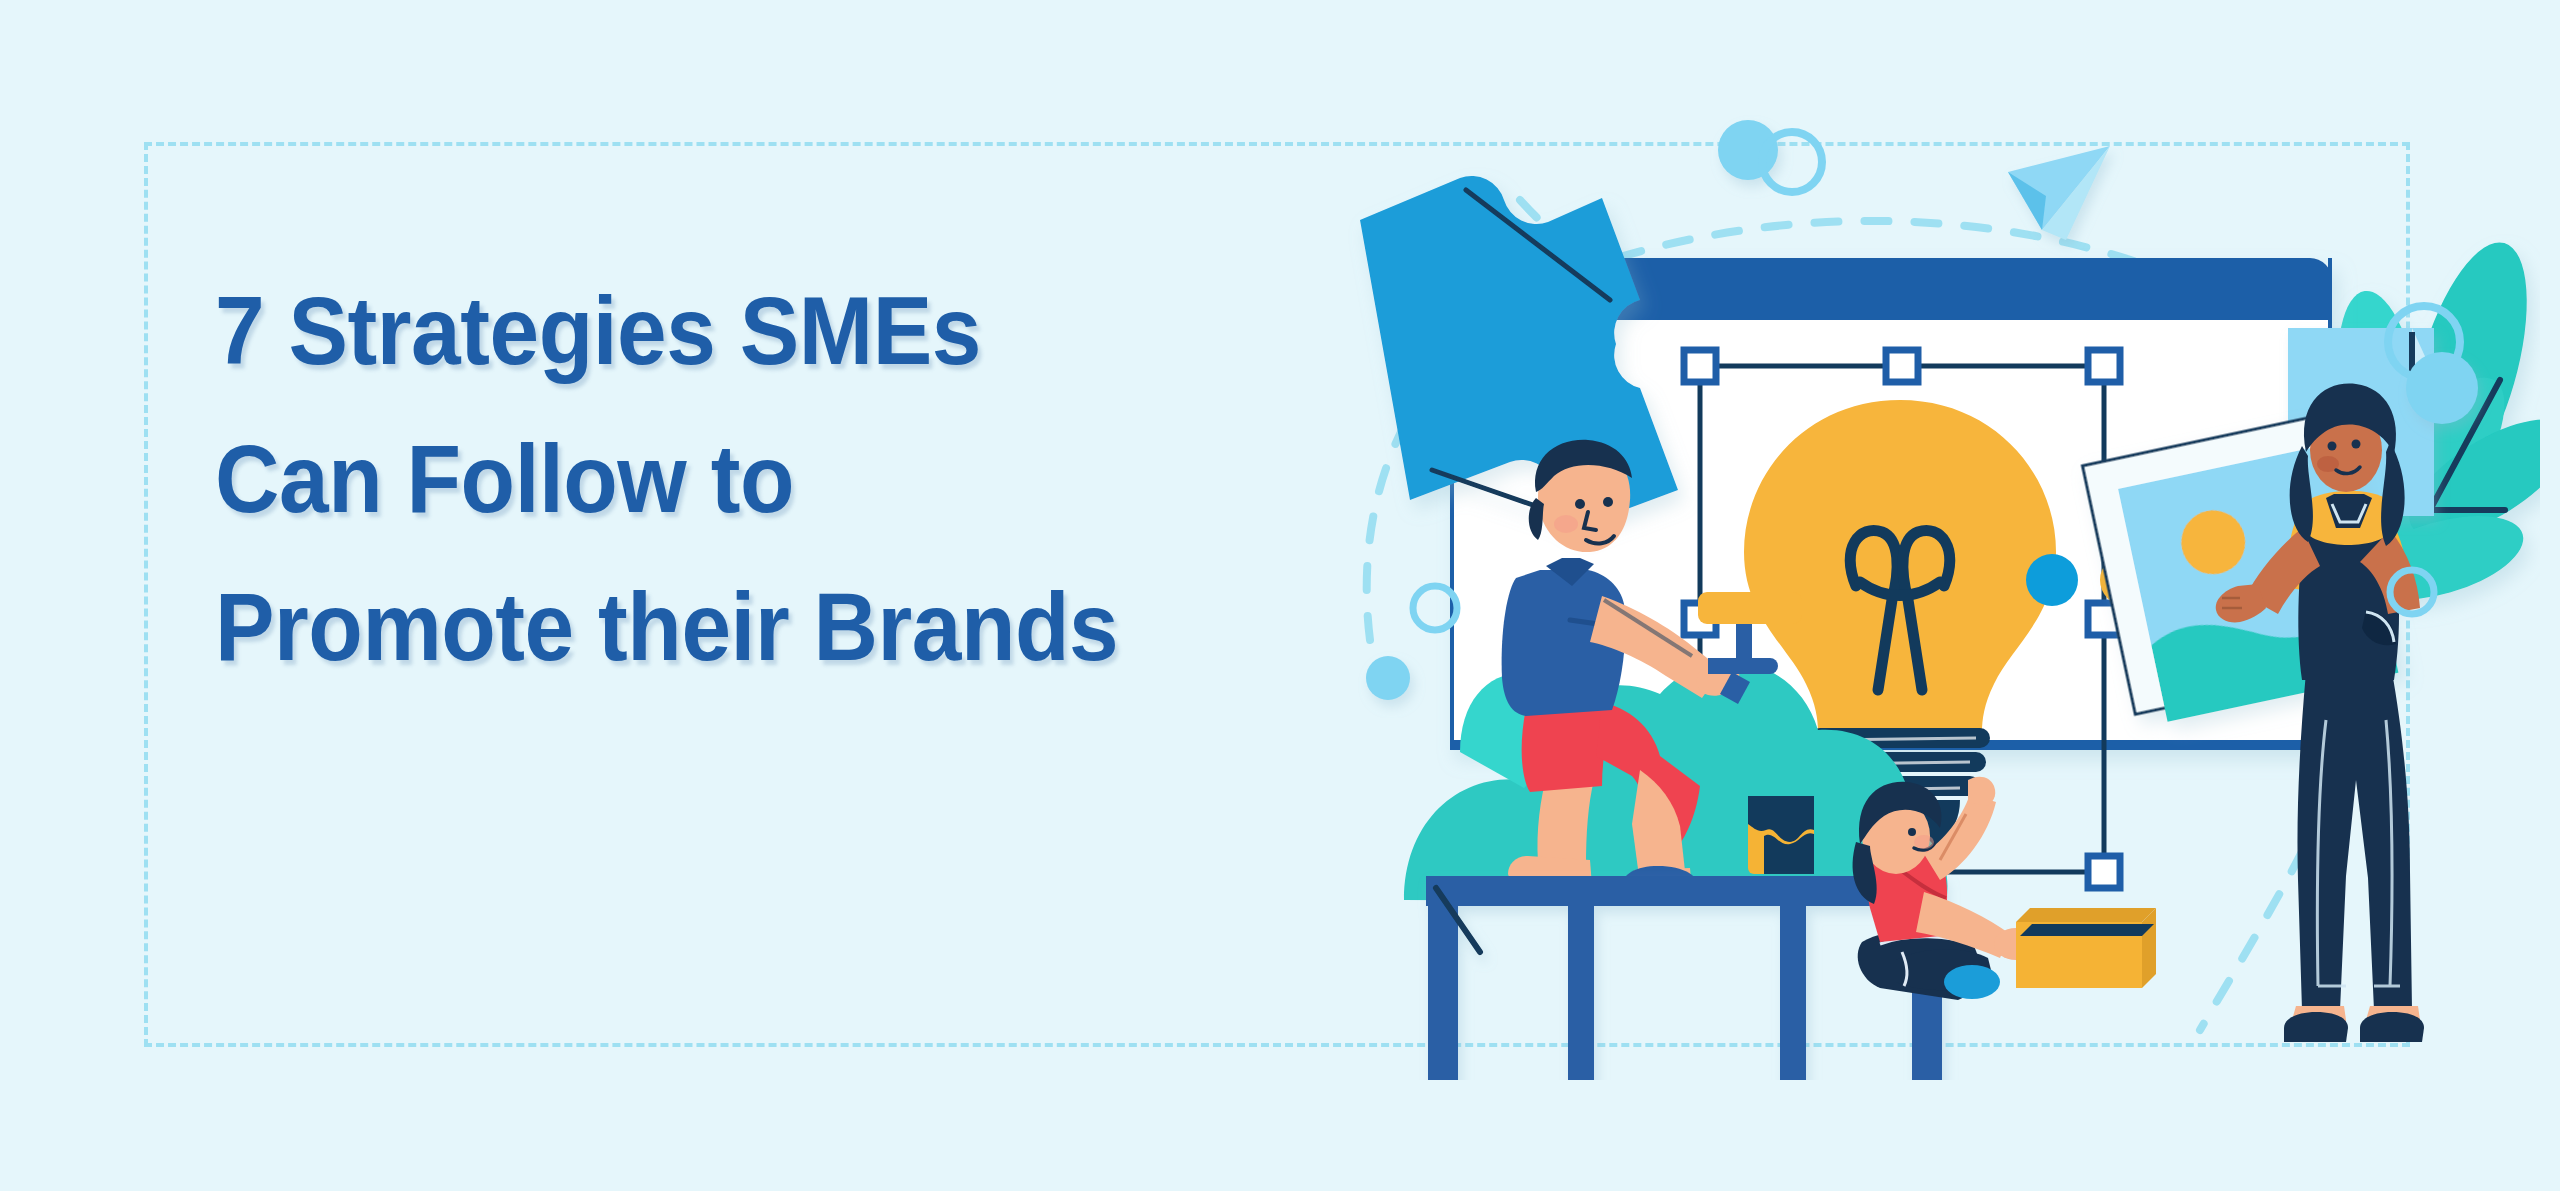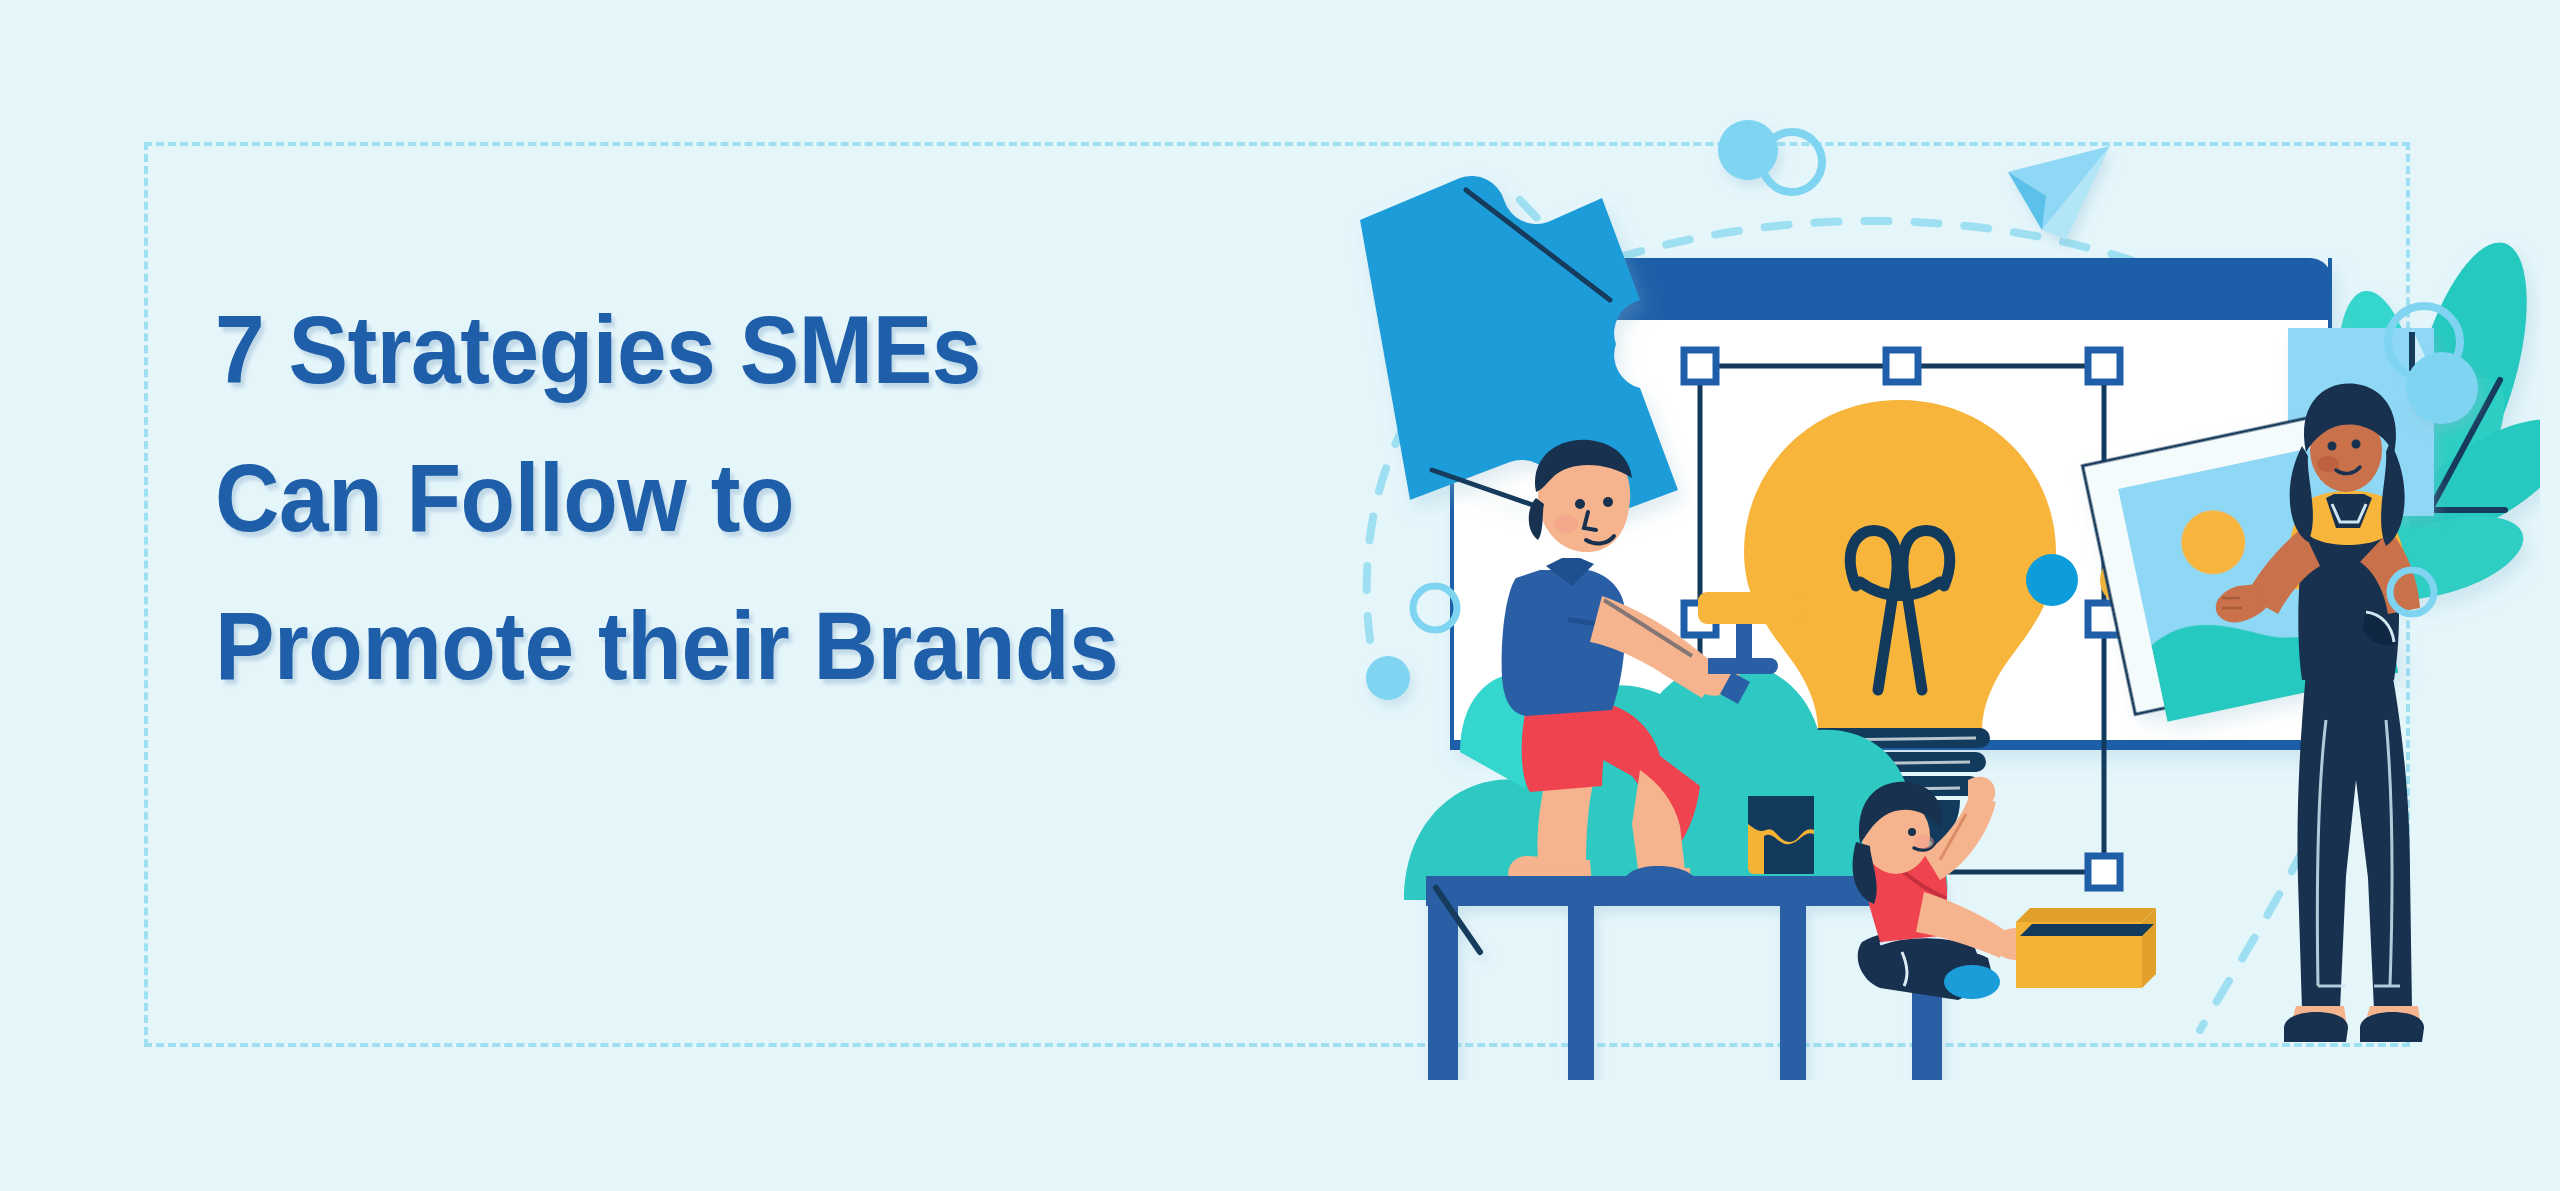--- a/index.html
+++ b/index.html
@@ -16,21 +16,21 @@
   
   #dashed-frame{
     position:absolute;left:144px;top:142px;
     width:2266px;height:905px;
     border:4px dashed #9ee0f2;
     box-sizing:border-box;
     pointer-events:none;
   }
   
   #headline{
-    position:absolute;left:215px;top:276px;
+    position:absolute;left:215px;top:257px;
     width:1220px;
   }
   .hl-line{
     font-family:"Liberation Sans", sans-serif;
     font-weight:bold;
     font-size:97px;
     line-height:148px;
     letter-spacing:-0.5px;
     color:#1f5ea8;
     white-space:nowrap;

